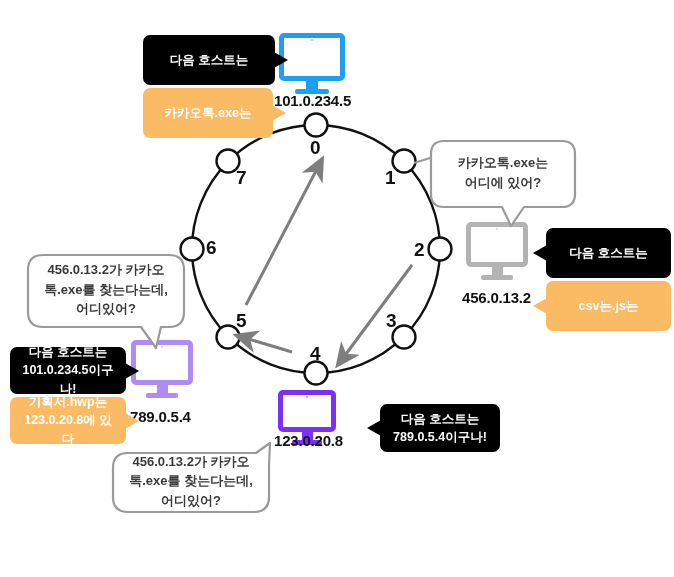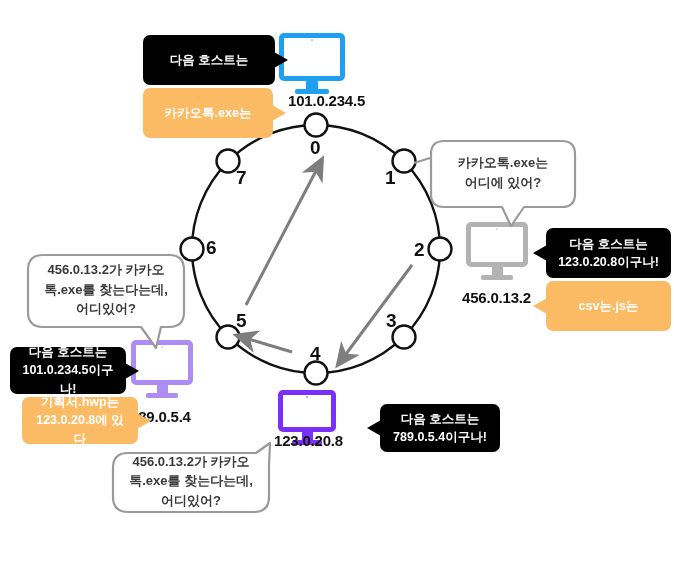--- a/index.html
+++ b/index.html
@@ -107,21 +107,21 @@
   <div class="node-label" style="left:206px;top:238px;">6</div>
   <div class="node-label" style="left:236px;top:168px;">7</div>
 
   <div class="monitor" style="left:279px;top:33px;">
     <div class="mon-screen" style="width:66px;height:48px;border-width:5px;border-color:#1E9FF2;">
       <div class="mon-dot" style="background:#1E9FF2;"></div>
     </div>
     <div class="mon-neck" style="width:12px;height:8px;background:#1E9FF2;"></div>
     <div class="mon-base" style="width:34px;height:5px;background:#1E9FF2;"></div>
   </div>
-  <div class="ip-label" style="left:288px;top:92px;">101.0.234.5</div>
+  <div class="ip-label" style="left:274px;top:92px;">101.0.234.5</div>
 
   <div class="monitor" style="left:466px;top:222px;">
     <div class="mon-screen" style="width:62px;height:45px;border-width:5px;border-color:#B3B3B3;">
       <div class="mon-dot" style="background:#B3B3B3;"></div>
     </div>
     <div class="mon-neck" style="width:11px;height:8px;background:#B3B3B3;"></div>
     <div class="mon-base" style="width:32px;height:5px;background:#B3B3B3;"></div>
   </div>
   <div class="ip-label" style="left:462px;top:289px;">456.0.13.2</div>
 
@@ -148,36 +148,35 @@
     <span class="tail tail-right black-tail"></span>
   </div>
 
   <div class="bubble-rect orange" style="left:143px;top:88px;width:130px;height:50px;">
     <span>카카오톡.exe는</span>
     <span class="tail tail-right orange-tail"></span>
   </div>
 
   <div class="bubble-rect black" style="left:546px;top:228px;width:125px;height:50px;">
     <span>다음 호스트는</span>
-    <span>123.0.20.8이구나!</span>
     <span class="tail tail-left black-tail"></span>
   </div>
 
   <div class="bubble-rect orange" style="left:546px;top:281px;width:125px;height:50px;">
     <span>csv는.js는</span>
     <span class="tail tail-left orange-tail"></span>
   </div>
 
   <div class="bubble-rect black" style="left:10px;top:347px;width:116px;height:47px;">
     <span>다음 호스트는</span>
     <span>101.0.234.5이구나!</span>
     <span class="tail tail-right black-tail"></span>
   </div>
 
-  <div class="bubble-rect orange" style="left:22px;top:397px;width:116px;height:47px;">
+  <div class="bubble-rect orange" style="left:10px;top:397px;width:116px;height:47px;">
     <span>기획서.hwp는</span>
     <span>123.0.20.8에 있다</span>
     <span class="tail tail-right orange-tail"></span>
   </div>
 
   <div class="bubble-rect black" style="left:380px;top:404px;width:120px;height:48px;">
     <span>다음 호스트는</span>
     <span>789.0.5.4이구나!</span>
     <span class="tail tail-left black-tail"></span>
   </div>

